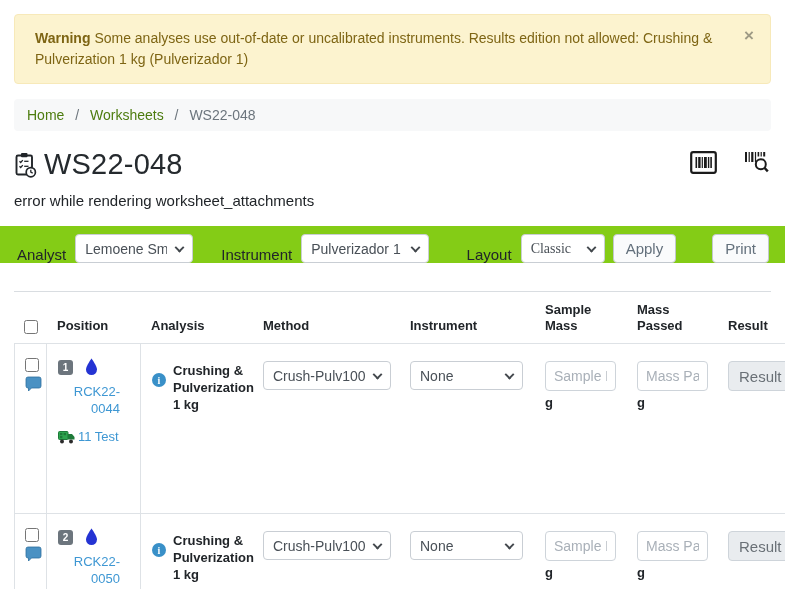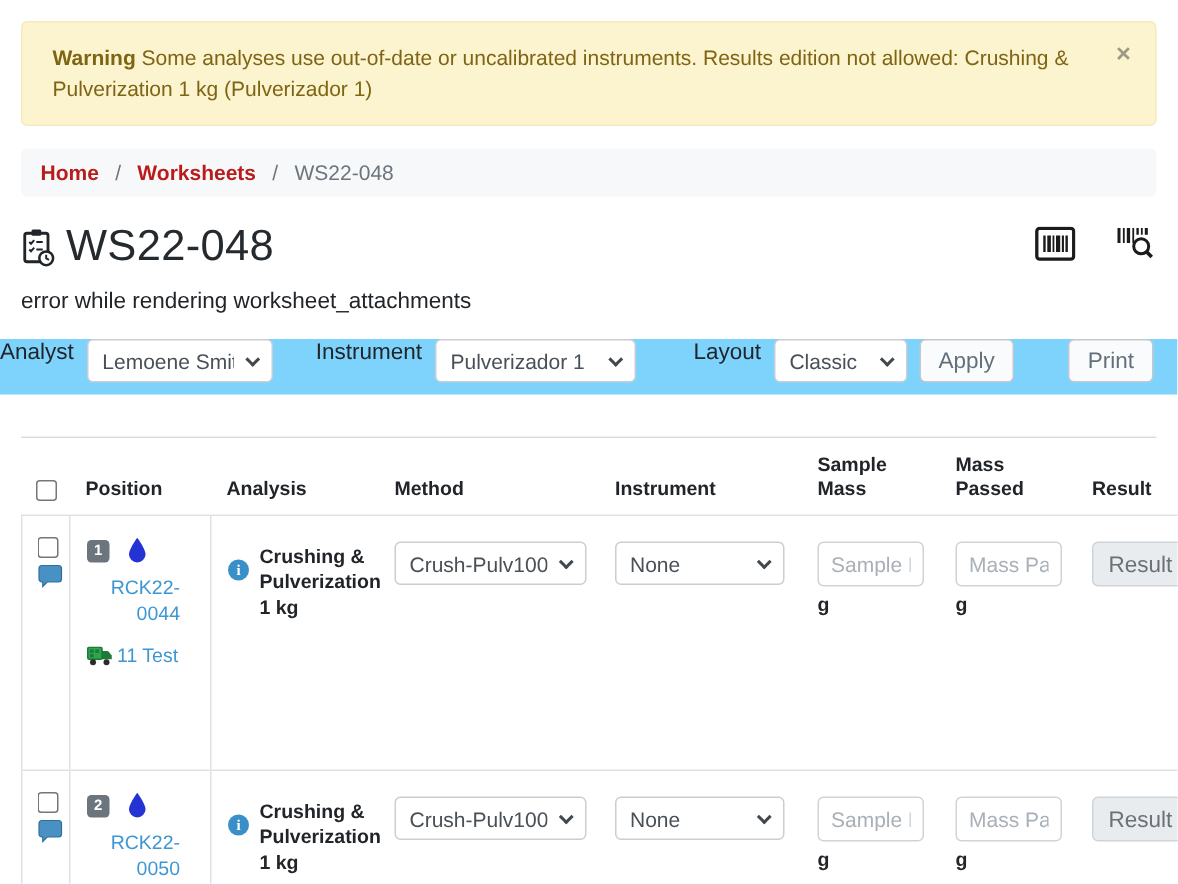--- a/index.html
+++ b/index.html
@@ -10,45 +10,45 @@
   .alert-warning { position:relative; margin:14px 14px 0 14px; background:#fcf3cf;
     border:1px solid #f7e9b9; border-radius:4px; padding:13px 44px 13px 20px;
     color:#7e6514; font-size:14px; line-height:21px; }
   .alert-warning b { font-weight:bold; }
   .alert-close { position:absolute; right:16px; top:12px; color:#9e9a85; font-size:17px;
     font-weight:bold; line-height:17px; cursor:pointer; }
 
   
   .breadcrumb { margin:15px 14px 0 14px; background:#f7f8f9; border-radius:4px;
     padding:8px 13px; font-size:14px; }
-  .breadcrumb a { color:#b91c1c; text-decoration:none;font-weight:bold; }
+  .breadcrumb a { color:#4d7c0f; text-decoration:none; }
   .breadcrumb .sep { color:#6c757d; margin:0 7px; }
   .breadcrumb .current { color:#6c757d; }
 
   
   .title-row { display:flex; align-items:center; margin:17px 16px 0 14px; }
   .title-row h1 { font-size:29px; font-weight:400; color:#252a2e; margin-left:7px; letter-spacing:.2px; }
   .title-icon { display:inline-flex; }
   .title-actions { margin-left:auto; display:flex; align-items:center; gap:27px; }
   .subtitle { margin:11px 14px 0 14px; font-size:15px; color:#212529; }
 
   
-  .toolbar { margin-top:17px; background:#7dd3fc; height:37px; display:flex;
-    align-items:flex-start; padding:0 16px 0 0; }
+  .toolbar { margin-top:17px; background:#84cc16; height:37px; display:flex;
+    align-items:flex-end; padding:0 16px 0 17px; }
   .toolbar label { font-size:15px; color:#212529; margin-right:9px; }
   .lbl-instrument { margin-left:28px; }
   .lbl-layout { margin-left:38px; }
   .select-wrap { position:relative; display:inline-block; }
   .select-wrap select { appearance:none; -webkit-appearance:none; -moz-appearance:none;
     height:29px; border:1px solid #c9ced4; border-radius:4px; background:#fff;
     color:#495057; font-size:14px; font-family:inherit; padding:0 25px 0 9px; width:100%; }
   .chev { position:absolute; right:10px; top:50%; width:7px; height:7px;
     border-right:2px solid #43484d; border-bottom:2px solid #43484d;
     transform:translateY(-70%) rotate(45deg); pointer-events:none; }
-  .w-analyst { width:128px; } .w-instr { width:138px; } .w-layout { width:91px; }
+  .w-analyst { width:128px; } .w-instr { width:138px; } .w-layout { width:91px;font-family:Liberation Serif, serif; }
   .btn { height:29px; padding:0 12px; font-size:15px; font-family:inherit; color:#63707c;
     background:#fafbfc; border:1px solid #c2c8ce; border-radius:4px; cursor:pointer; }
   .btn-apply { margin-left:8px; } .btn-print { margin-left:36px; }
 
   
   .table-area { margin-left:14px; margin-top:28px; }
   .top-rule { width:757px; border-top:1px solid #d9dde1; }
   .grid { display:grid; grid-template-columns:33px 94px 112px 147px 135px 92px 91px 110px;
     width:815px; }
   .thead { border-bottom:1px solid #dee2e6; }

